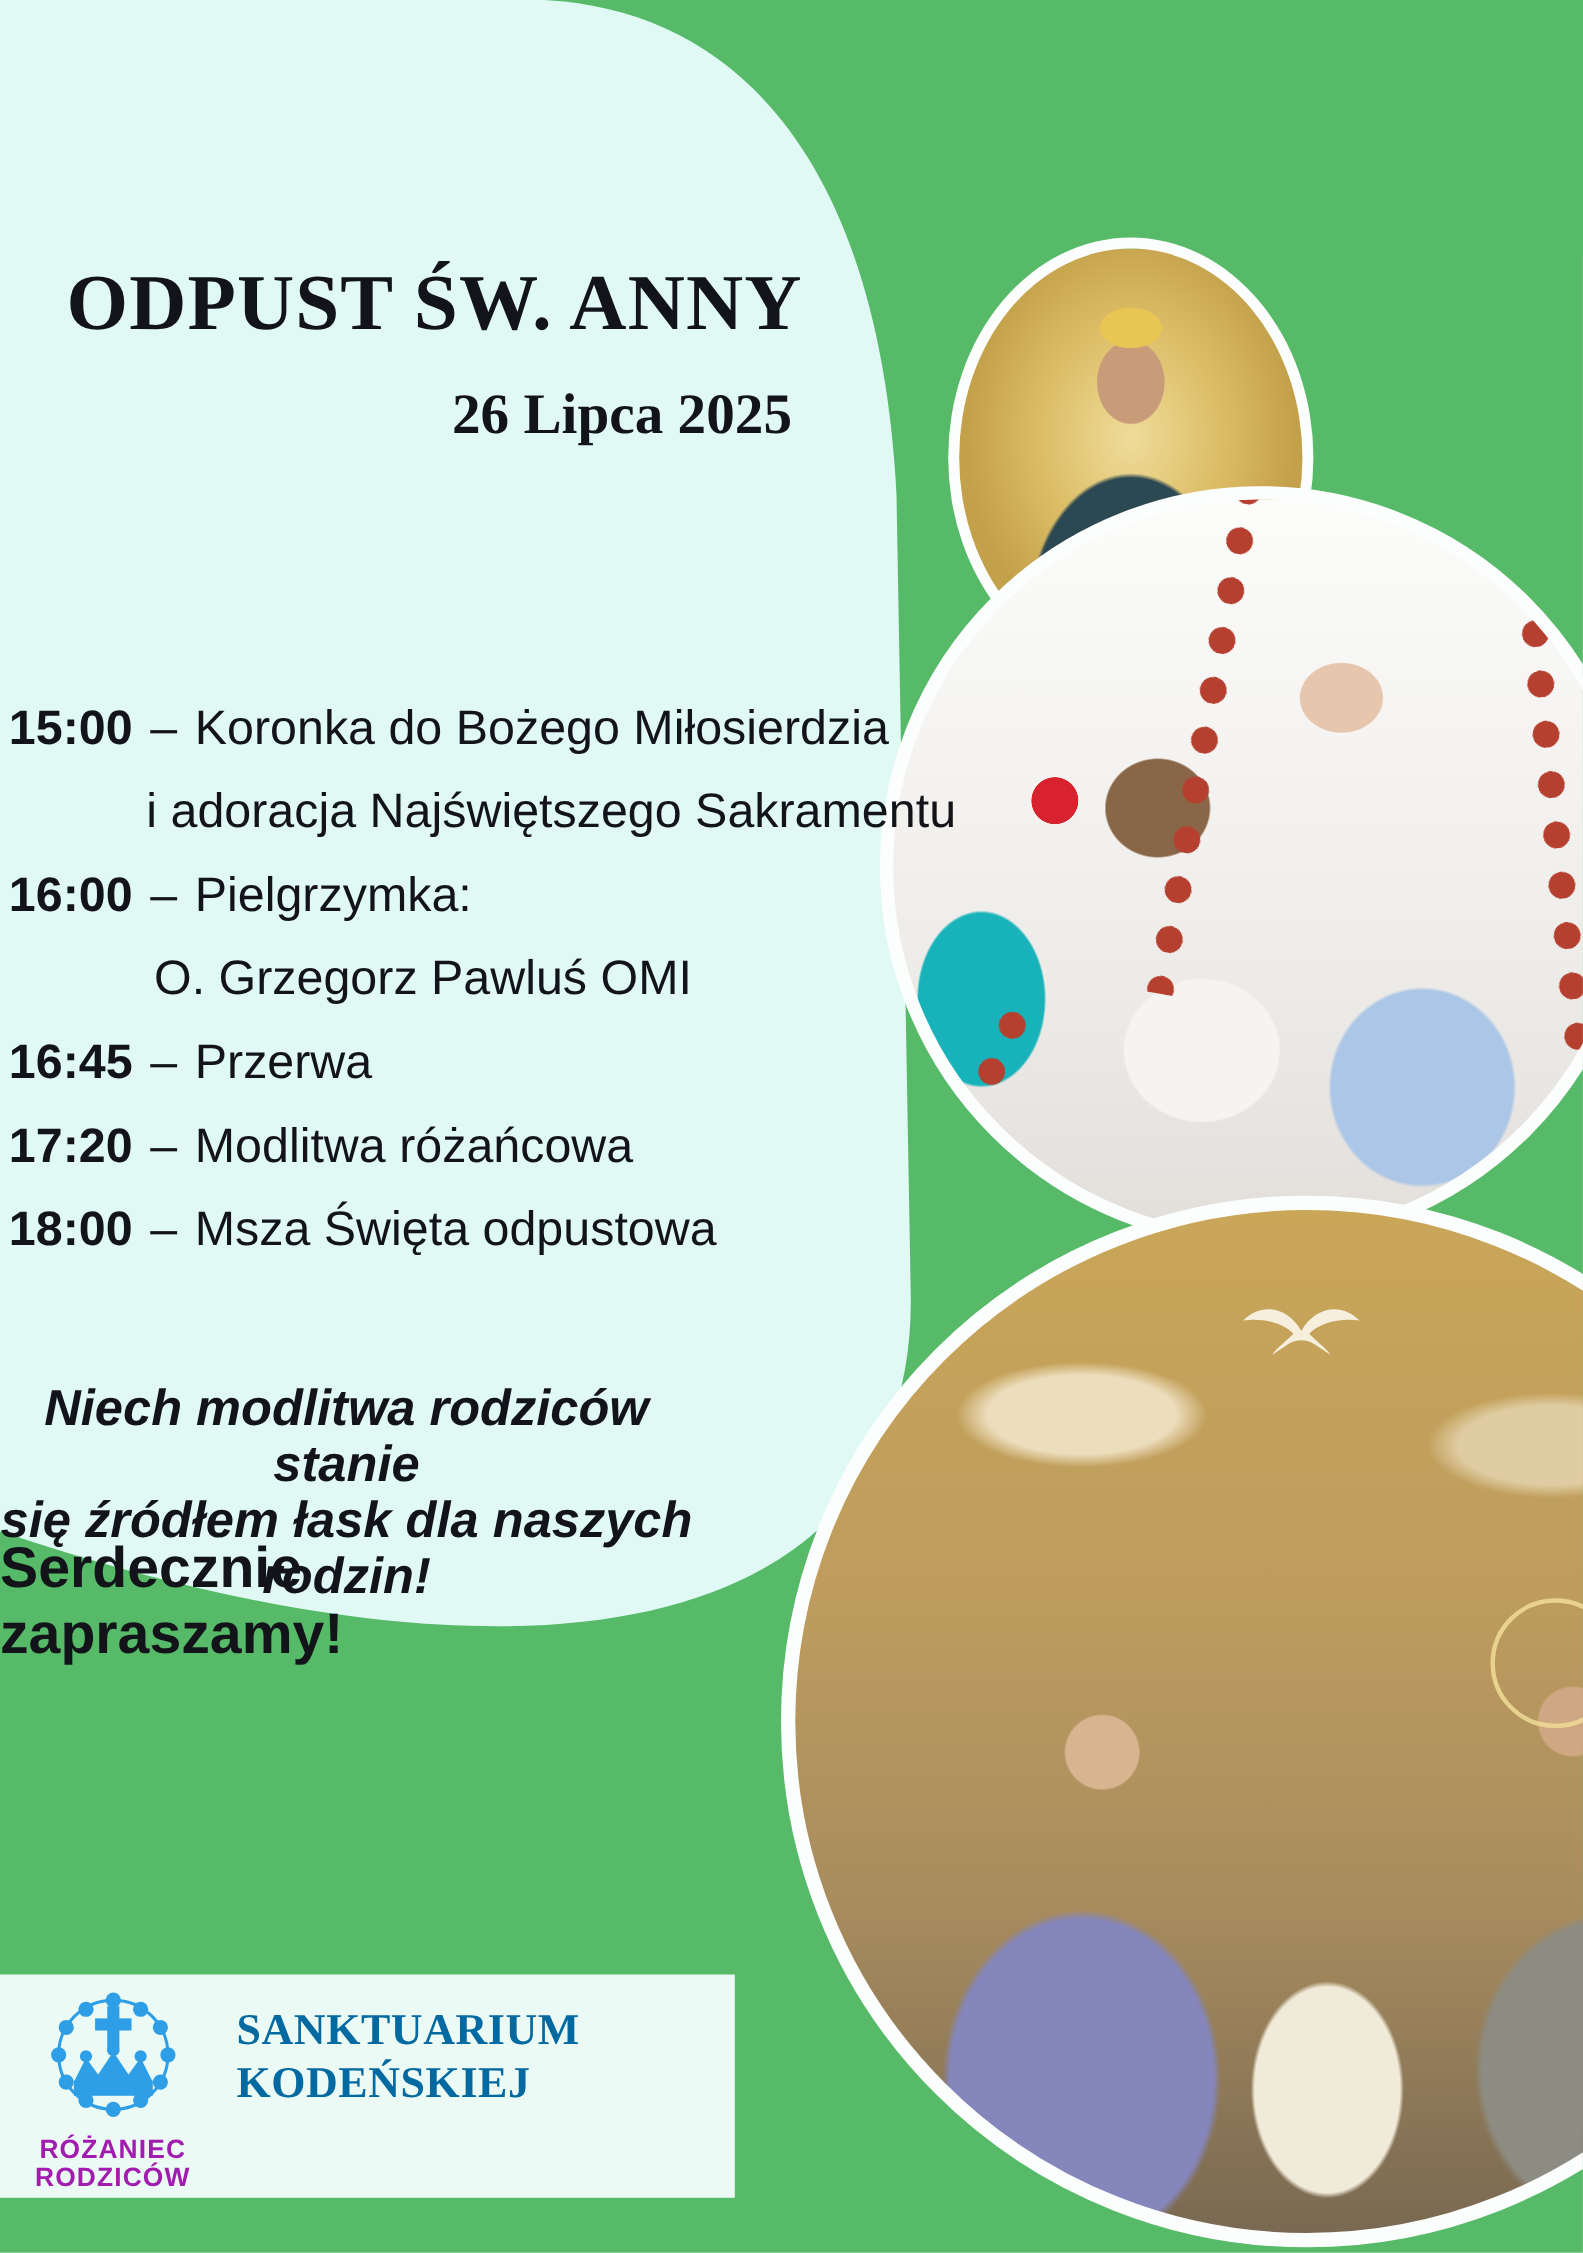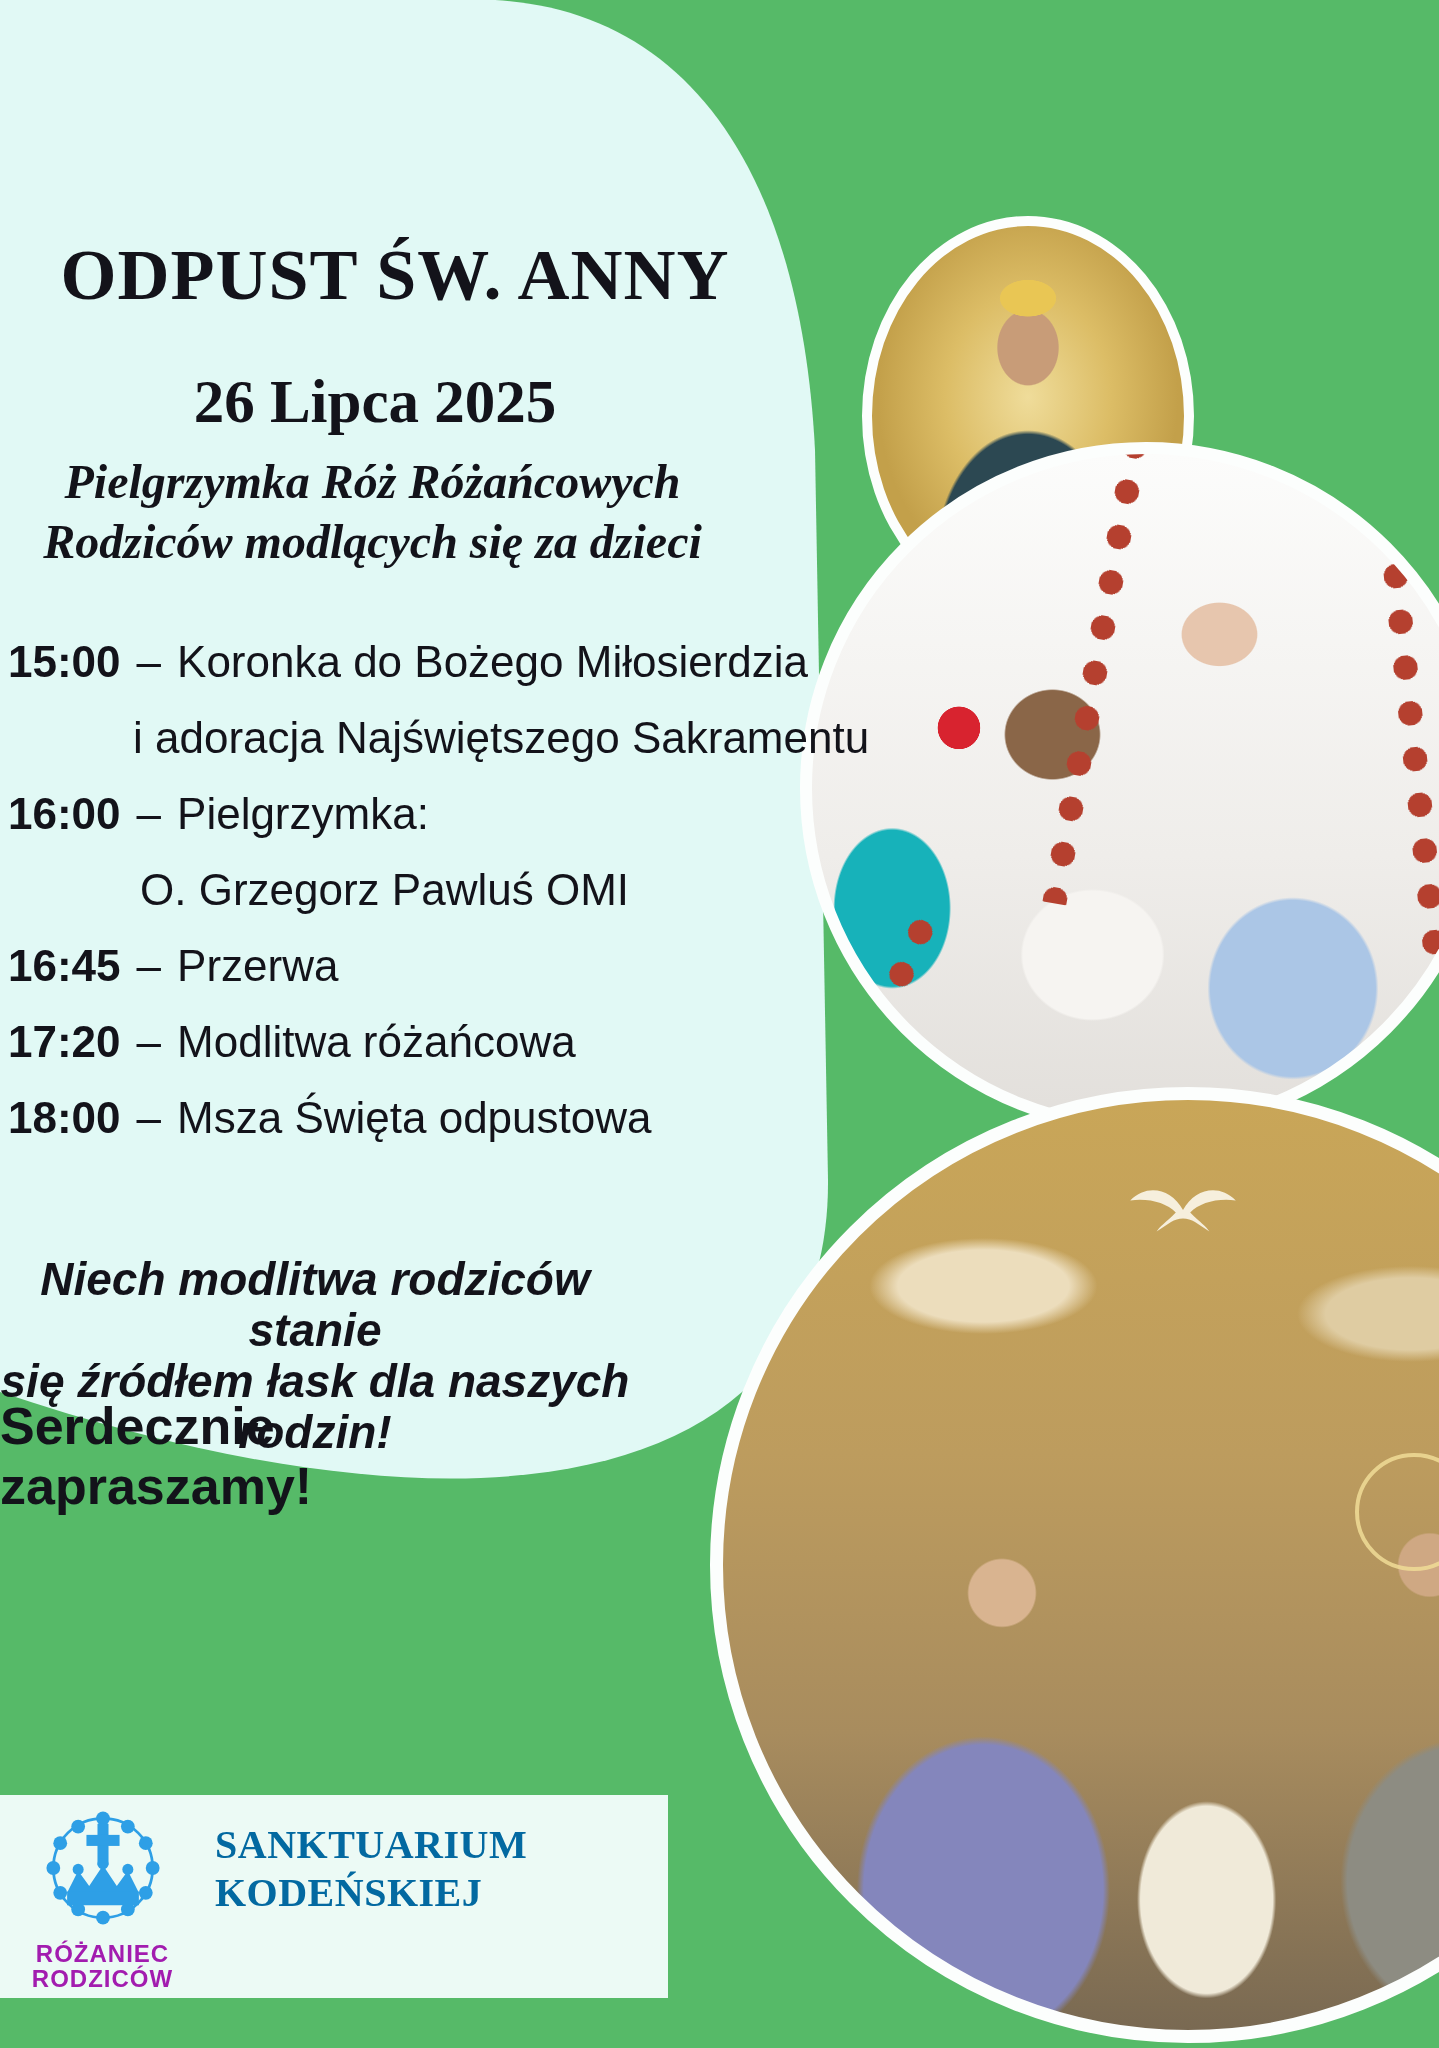--- a/index.html
+++ b/index.html
@@ -12,22 +12,22 @@
   
   #mintShape{position:absolute;left:0;top:0;width:1439px;height:2048px;z-index:1;}
   
   .txt{position:absolute;z-index:4;color:#13131a;}
   .title{
     left:30px;top:234px;width:730px;text-align:center;
     font-family:"Liberation Serif",serif;font-weight:bold;
     font-size:72px;letter-spacing:1px;
   }
   .date{
-    left:30px;top:348px;width:690px;text-align:center;
-    font-family:"Liberation Serif",serif;font-weight:bold;font-size:61px;margin-top:19px;
+    left:30px;top:348px;width:690px;text-align:right;
+    font-family:"Liberation Serif",serif;font-weight:bold;font-size:52px;
   }
   .subtitle{
     left:0px;top:452px;width:745px;text-align:center;
     font-family:"Liberation Serif",serif;font-weight:bold;font-style:italic;
     font-size:48px;line-height:60px;
   }
   .schedule{left:8px;top:624px;font-size:44px;line-height:76px;white-space:nowrap;}
   .sched-time{font-weight:bold;}
   .sched-dash{margin:0 16px;}
   .sched-cont{padding-left:125px;}
@@ -105,24 +105,20 @@
 <body>
 
 <div id="canvas">
 
   <svg id="mintShape" viewBox="0 0 1439 2048" preserveAspectRatio="none" aria-hidden="true">
     <path d="M0,0 L495,0 C680,10 800,160 815,450 L828,1180 C830,1480 500,1560 0,1392 Z" fill="#e1f9f5"></path>
   </svg>
 
   <div class="txt title">ODPUST ŚW. ANNY</div>
   <div class="txt date">26 Lipca 2025</div>
-  <div class="txt subtitle">
-    <div>Pielgrzymka Róż Różańcowych</div>
-    <div>Rodziców modlących się za dzieci</div>
-  </div>
 
   <div class="txt schedule">
     <div>
       <span class="sched-time">15:00</span><span class="sched-dash">–</span><span>Koronka do Bożego Miłosierdzia</span>
     </div>
     <div class="sched-cont">i adoracja Najświętszego Sakramentu</div>
     <div>
       <span class="sched-time">16:00</span><span class="sched-dash">–</span><span>Pielgrzymka:</span>
     </div>
     <div class="sched-cont2">O. Grzegorz Pawluś OMI</div>

